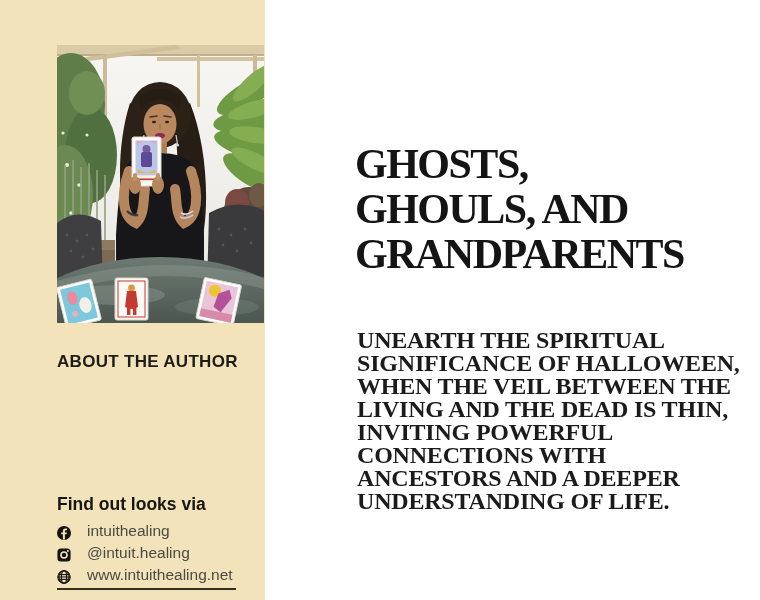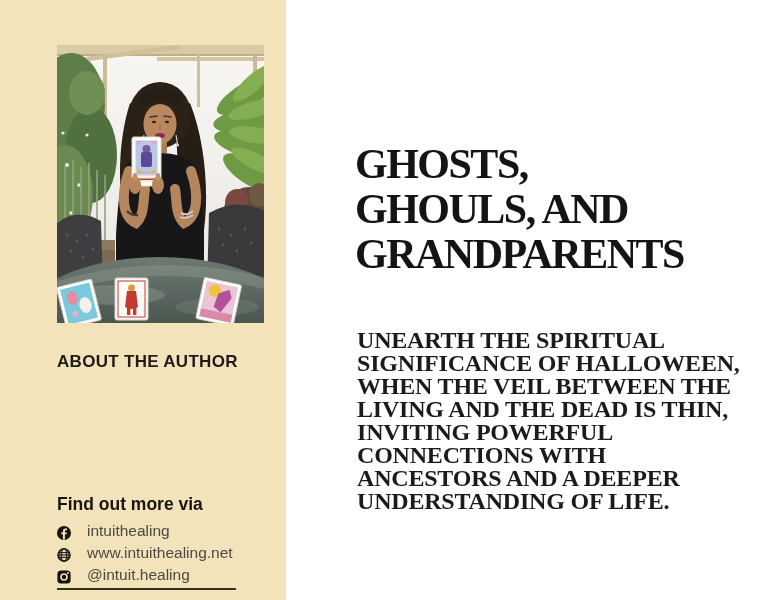--- a/index.html
+++ b/index.html
@@ -3,21 +3,21 @@
 <meta charset="utf-8">
 <style>
   * { margin: 0; padding: 0; box-sizing: border-box; }
   html,body { width:760px; height:600px; }
   body { font-family: "Liberation Sans", sans-serif; background:#ffffff; overflow:hidden; }
 
   .page { position:relative; width:760px; height:600px; background:#ffffff; }
 
   
   .left-panel {
-    position:absolute; left:0; top:0; width:286px; height:600px;
+    position:absolute; left:0; top:0; width:265px; height:600px;
     background:#f2e3ba;
     padding-left:28px;
   }
   .photo-frame {
     position:absolute; left:57px; top:45px; width:207px; height:278px;
     overflow:hidden; background:#f5f4f1;
   }
   .photo-frame svg { display:block; width:207px; height:278px; }
 
   .about-heading {
@@ -220,55 +220,55 @@
           <circle cx="156" cy="248" r="6" fill="#f2c235"></circle>
           <path d="M160,250 l10,-6 4,8 -8,16 -8,-4 Z" fill="#b5509a"></path>
           <rect x="146" y="268" width="32" height="8" fill="#d88aa8"></rect>
         </g>
       </svg>
     </div>
 
     <div class="about-heading">ABOUT THE AUTHOR</div>
 
 
-    <div class="find-out-heading">Find out more via</div>
+    <div class="find-out-heading">Find out looks via</div>
 
     <div class="social-list">
 
       <div class="social-row">
         <svg class="social-icon" viewBox="0 0 14 14">
           <circle cx="7" cy="7" r="7" fill="#15130e"></circle>
           <path d="M7.9,13.5 L7.9,8.3 L9.6,8.3 L9.9,6.4 L7.9,6.4 L7.9,5.2 C7.9,4.6 8.1,4.2 8.9,4.2 L9.95,4.2 L9.95,2.5 C9.75,2.47 9.1,2.42 8.4,2.42 C6.9,2.42 5.9,3.3 5.9,5 L5.9,6.4 L4.2,6.4 L4.2,8.3 L5.9,8.3 L5.9,13.5 Z" fill="#f2e3ba"></path>
         </svg>
         <span class="social-label">intuithealing</span>
+      </div>
+
+      <div class="social-row">
+        <svg class="social-icon" viewBox="0 0 14 14">
+          <rect x="0.4" y="0.4" width="13.2" height="13.2" rx="3.6" fill="#15130e"></rect>
+          <circle cx="7" cy="7" r="3" fill="none" stroke="#f2e3ba" stroke-width="1.6"></circle>
+          <circle cx="10.9" cy="3.1" r="1" fill="#f2e3ba"></circle>
+        </svg>
+        <span class="social-label">@intuit.healing</span>
       </div>
 
       <div class="social-row">
         <svg class="social-icon" viewBox="0 0 14 14">
           <g fill="none" stroke="#15130e" stroke-width="1.1">
             <circle cx="7" cy="7" r="6.2"></circle>
             <ellipse cx="7" cy="7" rx="2.7" ry="6.2"></ellipse>
             <ellipse cx="7" cy="7" rx="5.1" ry="6.2"></ellipse>
             <line x1="1" y1="4.6" x2="13" y2="4.6"></line>
             <line x1="0.8" y1="7" x2="13.2" y2="7"></line>
             <line x1="1" y1="9.4" x2="13" y2="9.4"></line>
           </g>
         </svg>
         <span class="social-label">www.intuithealing.net</span>
       </div>
 
-      <div class="social-row">
-        <svg class="social-icon" viewBox="0 0 14 14">
-          <rect x="0.4" y="0.4" width="13.2" height="13.2" rx="3.6" fill="#15130e"></rect>
-          <circle cx="7" cy="7" r="3" fill="none" stroke="#f2e3ba" stroke-width="1.6"></circle>
-          <circle cx="10.9" cy="3.1" r="1" fill="#f2e3ba"></circle>
-        </svg>
-        <span class="social-label">@intuit.healing</span>
-      </div>
-
     </div>
 
     <div class="divider-rule"></div>
   </div>
 
   <div class="right-panel">
     <h1 class="headline">GHOSTS,
 GHOULS, AND
 GRANDPARENTS</h1>
     <div class="body-text">UNEARTH THE SPIRITUAL

